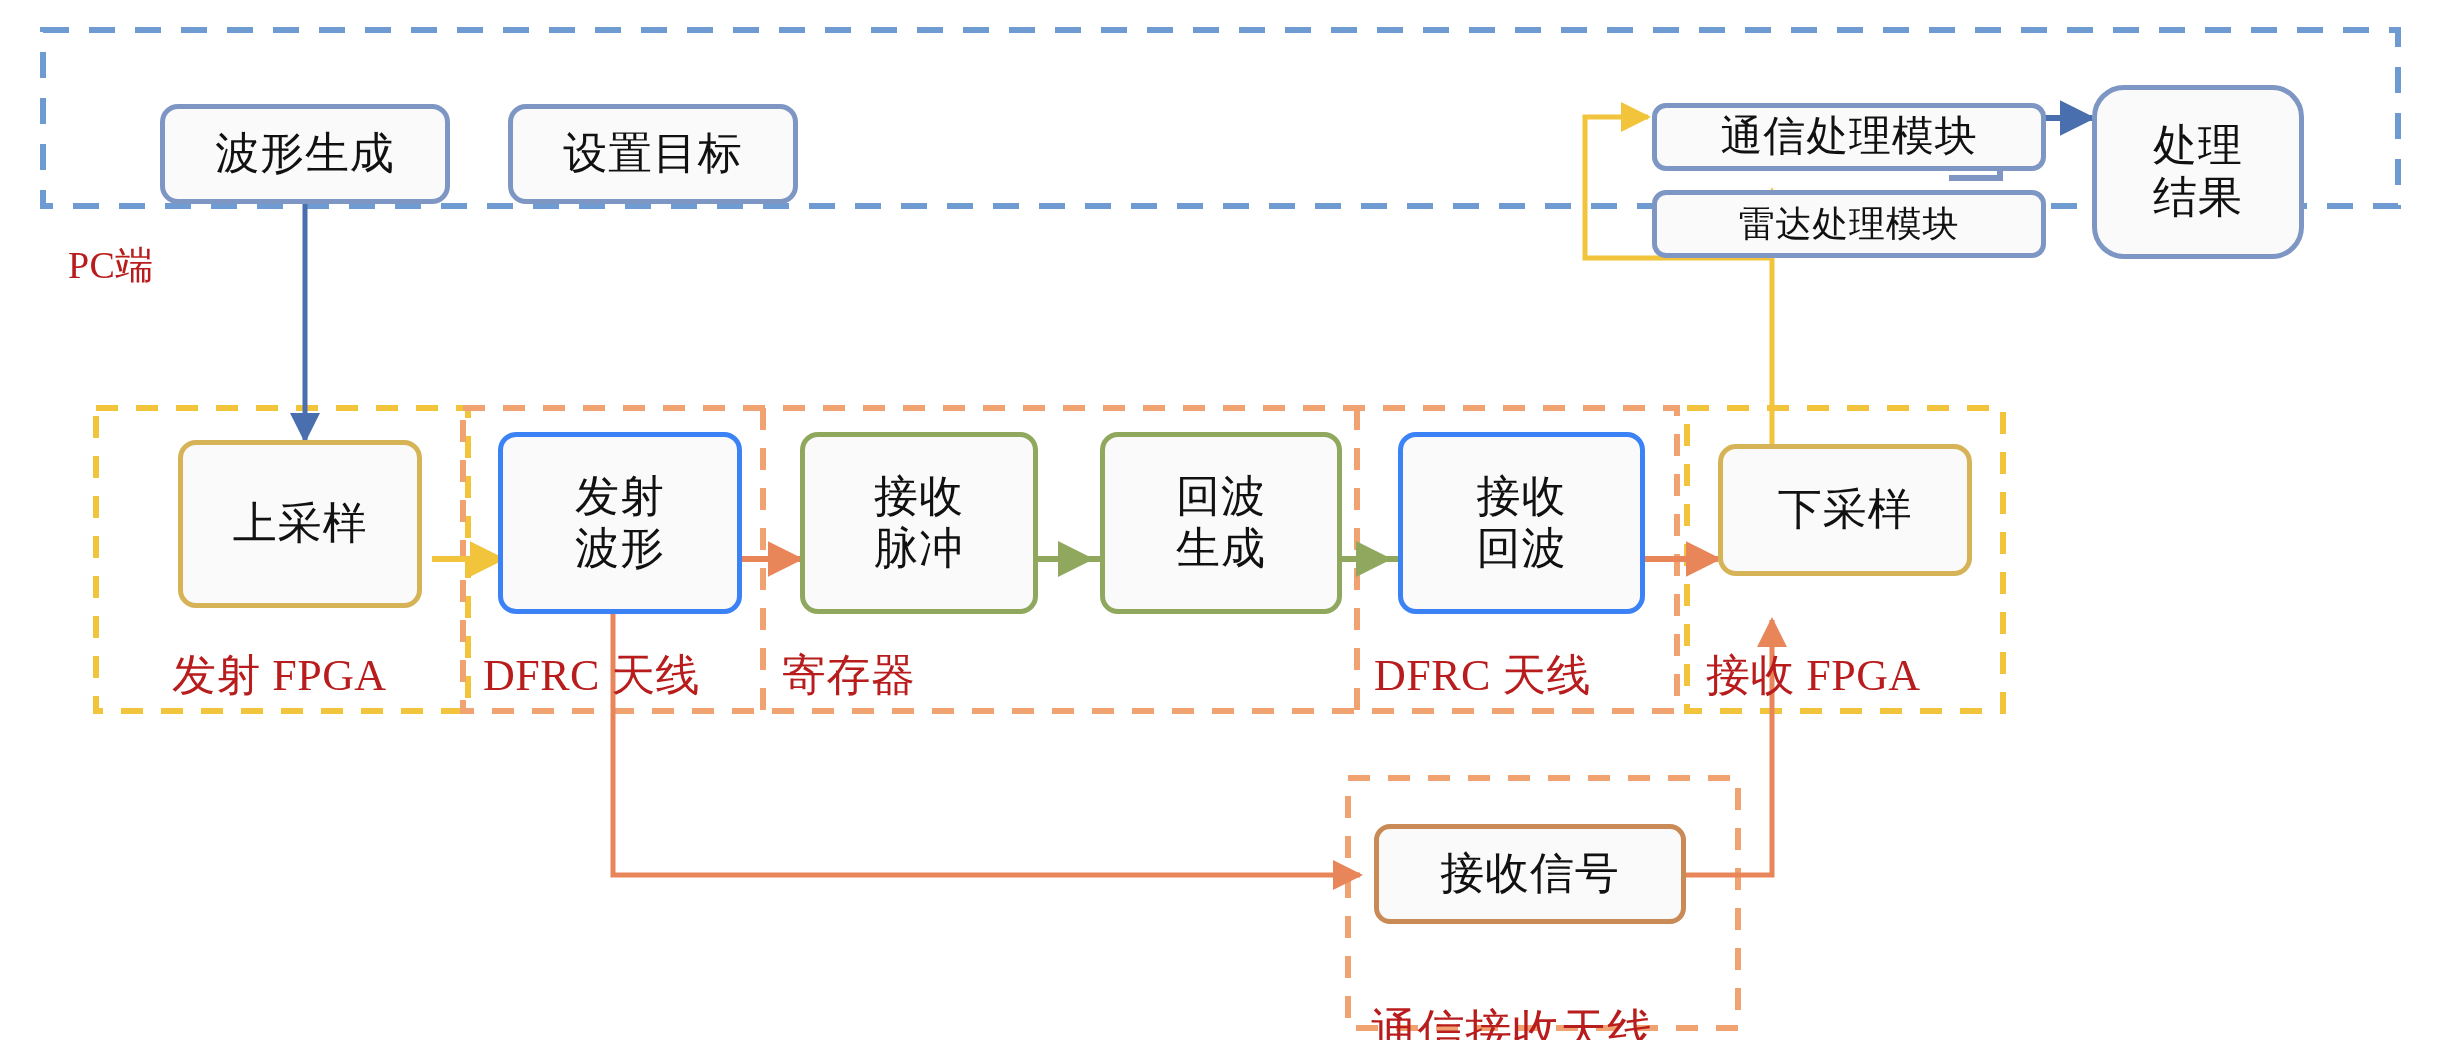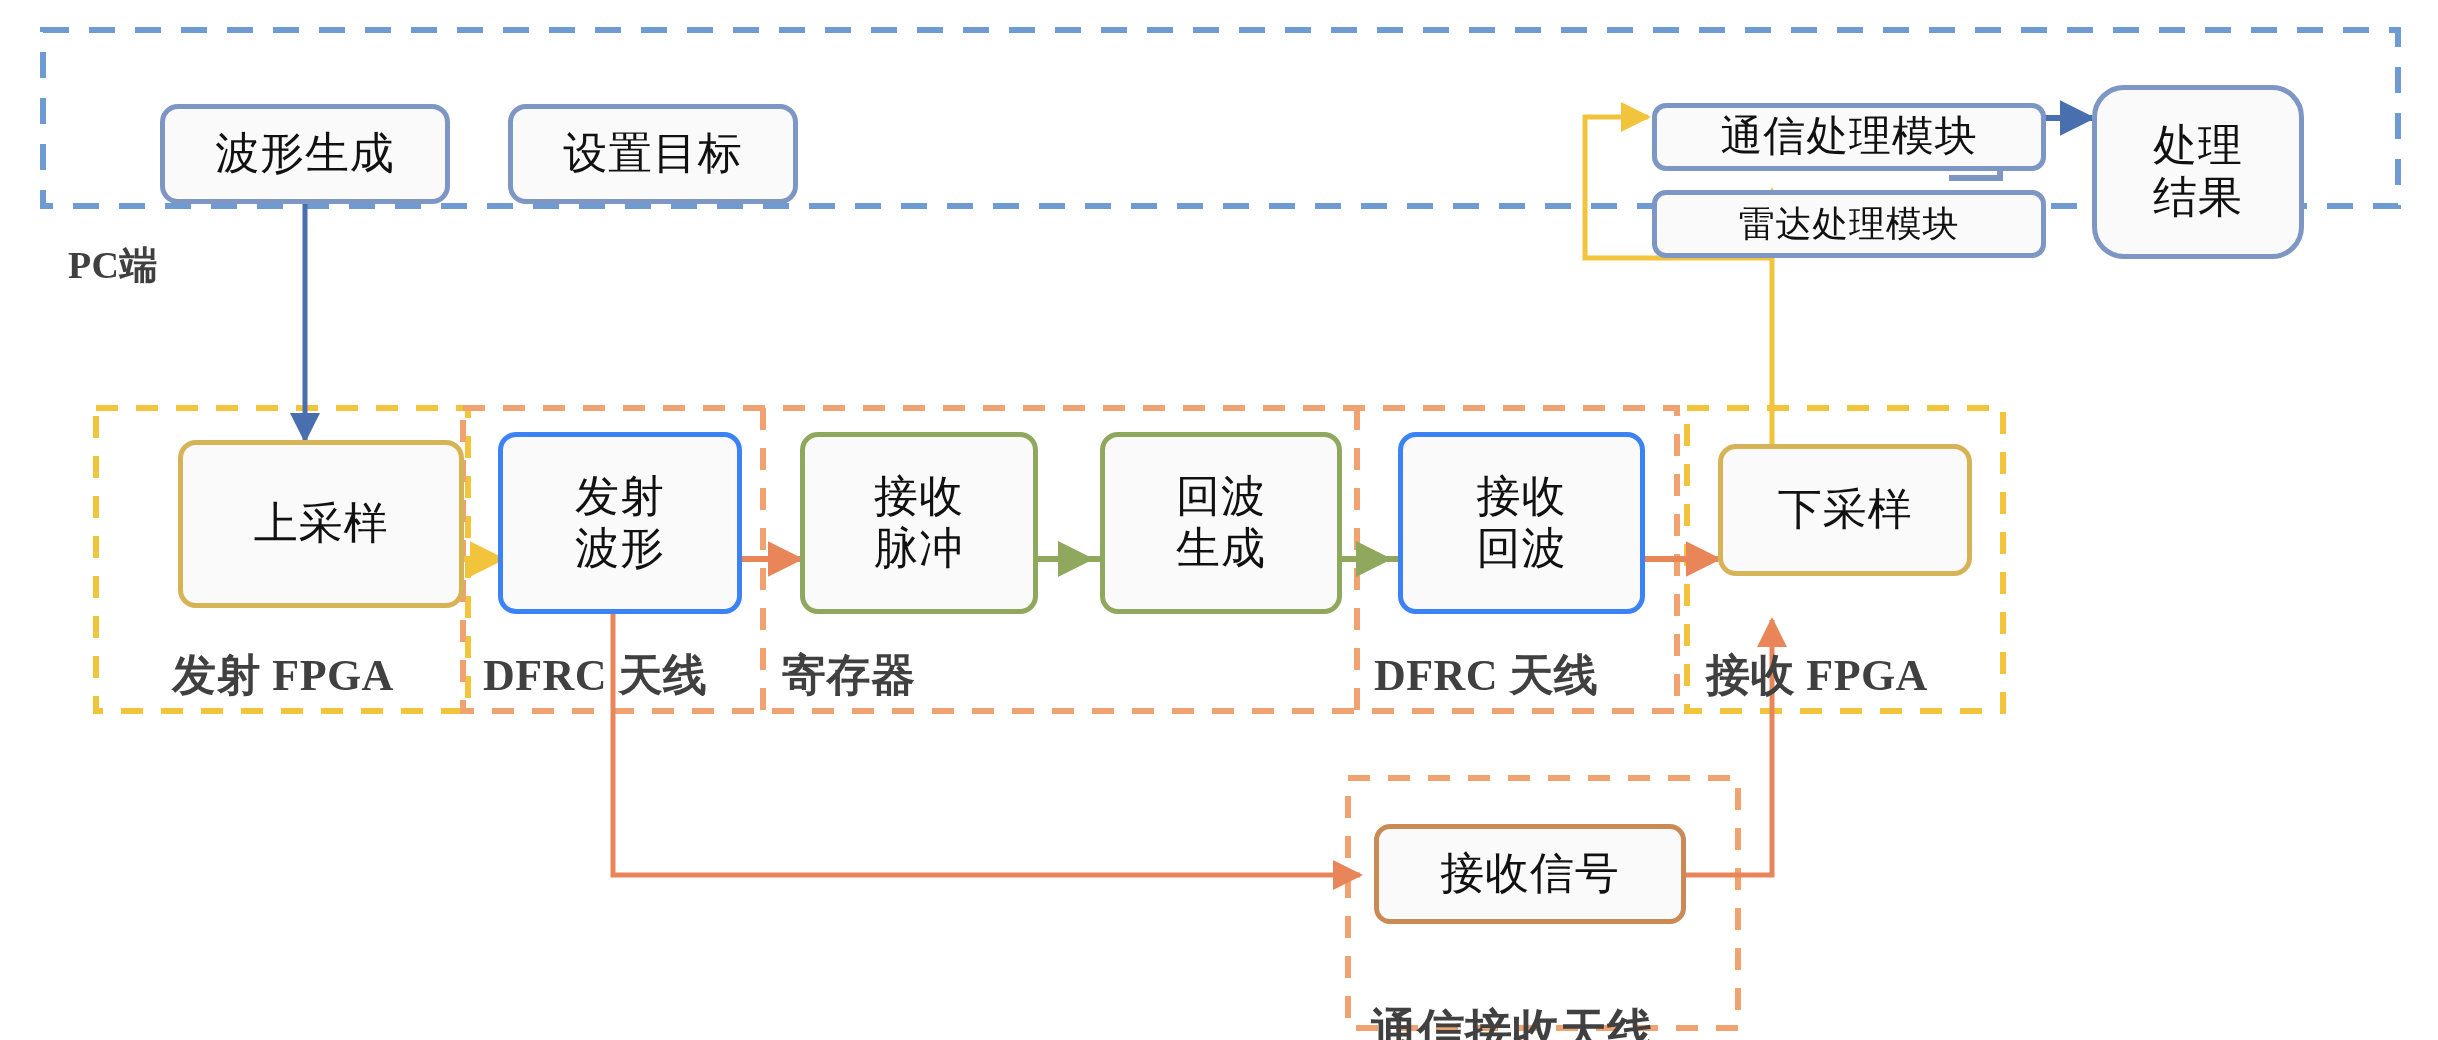--- a/index.html
+++ b/index.html
@@ -43,24 +43,23 @@
     white-space: pre-line;
   }
   .n-blue   { border: 5px solid #7E96C4; }
   .n-gold   { border: 5px solid #D7B358; }
   .n-orange { border: 5px solid #3b82f6; }
   .n-green  { border: 5px solid #8FA85E; }
   .n-brown  { border: 5px solid #C98A55; }
 
   .region-label {
     position: absolute;
-    color: #404040;
+    color: #b91c1c;
     white-space: nowrap;
     letter-spacing: 0.01em;
-    font-weight: bold;
   }
 </style>
 </head>
 <body>
 
 <div id="canvas">
 
   <svg class="layer" viewBox="0 0 2438 1040" xmlns="http://www.w3.org/2000/svg">
     <defs>
       <marker id="ah-blue" markerWidth="7" markerHeight="7" refX="5.4" refY="3" orient="auto">
@@ -134,21 +133,21 @@
 
   <div class="node n-blue" style="left:1652px; top:190px; width:394px; height:68px; font-size:36px; border-radius:14px;">
     <span class="lbl">雷达处理模块</span>
   </div>
 
   <div class="node n-blue" style="left:2092px; top:85px; width:212px; height:174px; font-size:44px; border-radius:32px;">
     <span class="lbl">处理
 结果</span>
   </div>
 
-  <div class="node n-gold" style="left:178px; top:440px; width:286px; height:168px; font-size:44px;">
+  <div class="node n-gold" style="left:178px; top:440px; width:244px; height:168px; font-size:44px;">
     <span class="lbl">上采样</span>
   </div>
 
   <div class="node n-orange" style="left:498px; top:432px; width:244px; height:182px; font-size:44px;">
     <span class="lbl">发射
 波形</span>
   </div>
 
   <div class="node n-green" style="left:800px; top:432px; width:238px; height:182px; font-size:44px;">
     <span class="lbl">接收

